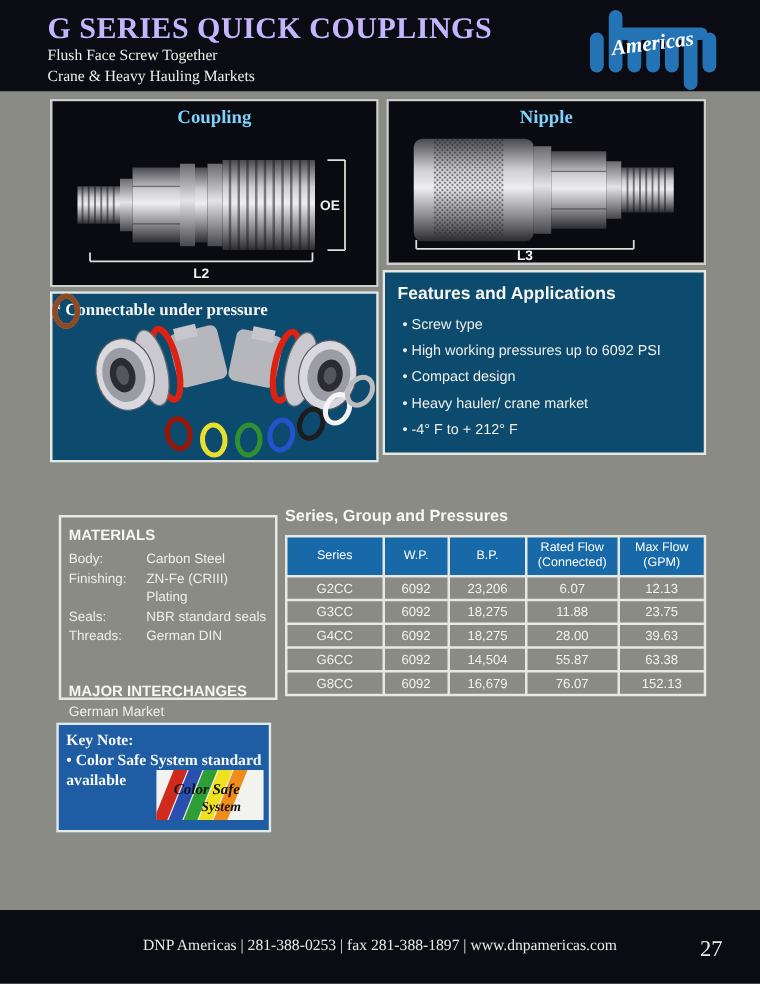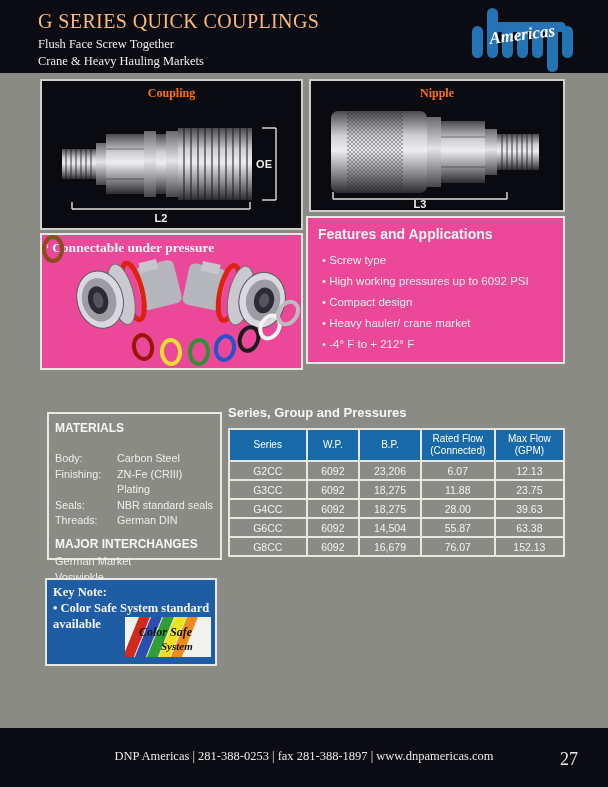--- a/index.html
+++ b/index.html
@@ -9,43 +9,43 @@
     background:#8b8b86; overflow:hidden;
     font-family:"Liberation Sans", sans-serif;
   }
   
   .hdr {
     position:absolute; left:0; top:0; width:608px; height:76px;
     background:#0b0b13; border-bottom:3px solid #8b8b86;
   }
   .hdr-title {
     position:absolute; left:38px; top:10px;
-    font-family:"Liberation Serif", serif; font-weight:normal;
-    font-size:20px; color:#fdba74; letter-spacing:0.4px;
+    font-family:"Liberation Serif", serif; font-weight:bold;
+    font-size:24px; color:#c4b5fd; letter-spacing:0.4px;
   }
   .hdr-sub1 { position:absolute; left:38px; top:37px;
     font-family:"Liberation Serif", serif; font-size:12.5px; color:#eeeeea; }
   .hdr-sub2 { position:absolute; left:38px; top:54px;
     font-family:"Liberation Serif", serif; font-size:12.5px; color:#eeeeea; }
   .hdr-logo { position:absolute; right:16px; top:4px; }
   
   .photo-panel {
     position:absolute; background:#0a0a11; border:2px solid #cfcfc9;
   }
   .panel-coupling { left:40px; top:79px; width:263px; height:151px; }
   .panel-nipple   { left:309px; top:79px; width:256px; height:133px; }
   .photo-title {
     position:absolute; top:5px; left:0; width:100%; text-align:center;
     font-family:"Liberation Serif", serif; font-weight:bold;
-    font-size:12px; color:#f97316;
+    font-size:15px; color:#7dd3fc;
   }
   .photo-svg { position:absolute; left:6px; top:22px; }
   
   .gray-panel {
-    position:absolute; background:#ec4899; border:2px solid #e8e8e2;
+    position:absolute; background:#0c4a6e; border:2px solid #e8e8e2;
   }
   .panel-connect { left:40px; top:233px; width:263px; height:137px; }
   .panel-features { left:306px; top:216px; width:259px; height:148px; }
   .connect-title {
     position:absolute; top:5px; left:0; width:100%; text-align:left;
     font-family:"Liberation Serif", serif; font-weight:bold;
     font-size:13.5px; color:#f6f6f2;
   }
   .coupler-a { position:absolute; left:26px; top:18px; }
   .coupler-b { position:absolute; left:140px; top:22px; }
@@ -70,26 +70,26 @@
   .feat-list { position:absolute; left:14px; top:32px; list-style:none; }
   .feat-list li {
     font-size:11.5px; color:#efefe9; line-height:21px;
   }
   .feat-list li::before { content:"• "; color:#efefe9; }
   
   .materials {
     position:absolute; left:47px; top:412px; width:175px; height:148px;
     border:2px solid #e8e8e2; padding:7px 6px;
   }
-  .mat-title { font-weight:bold; font-size:12px; color:#f6f6f2; margin-bottom:16px; }
+  .mat-title { font-weight:bold; font-size:12px; color:#f6f6f2; margin-bottom:5px; }
   .mat-row { display:flex; font-size:10.8px; color:#efefe9; line-height:15.5px; }
   .mat-label { width:62px; flex:none; }
   .mat-value { flex:1; }
   .mat-inter-title { font-weight:bold; font-size:12px; color:#f6f6f2;
-    margin-top:8px; margin-bottom:2px; }
+    margin-top:28px; margin-bottom:2px; }
   .mat-inter-item { font-size:11px; color:#efefe9; line-height:16px; }
   
   .ptable-wrap { position:absolute; left:228px; top:405px; width:337px; }
   .ptable-title { font-weight:bold; font-size:13px; color:#f6f6f2; }
   table.ptable {
     margin-top:8px; border-collapse:separate; border-spacing:2px;
     background:#e8e8e2; width:337px;
   }
   table.ptable th {
     background:#1769a8; color:#fff; font-weight:normal;

